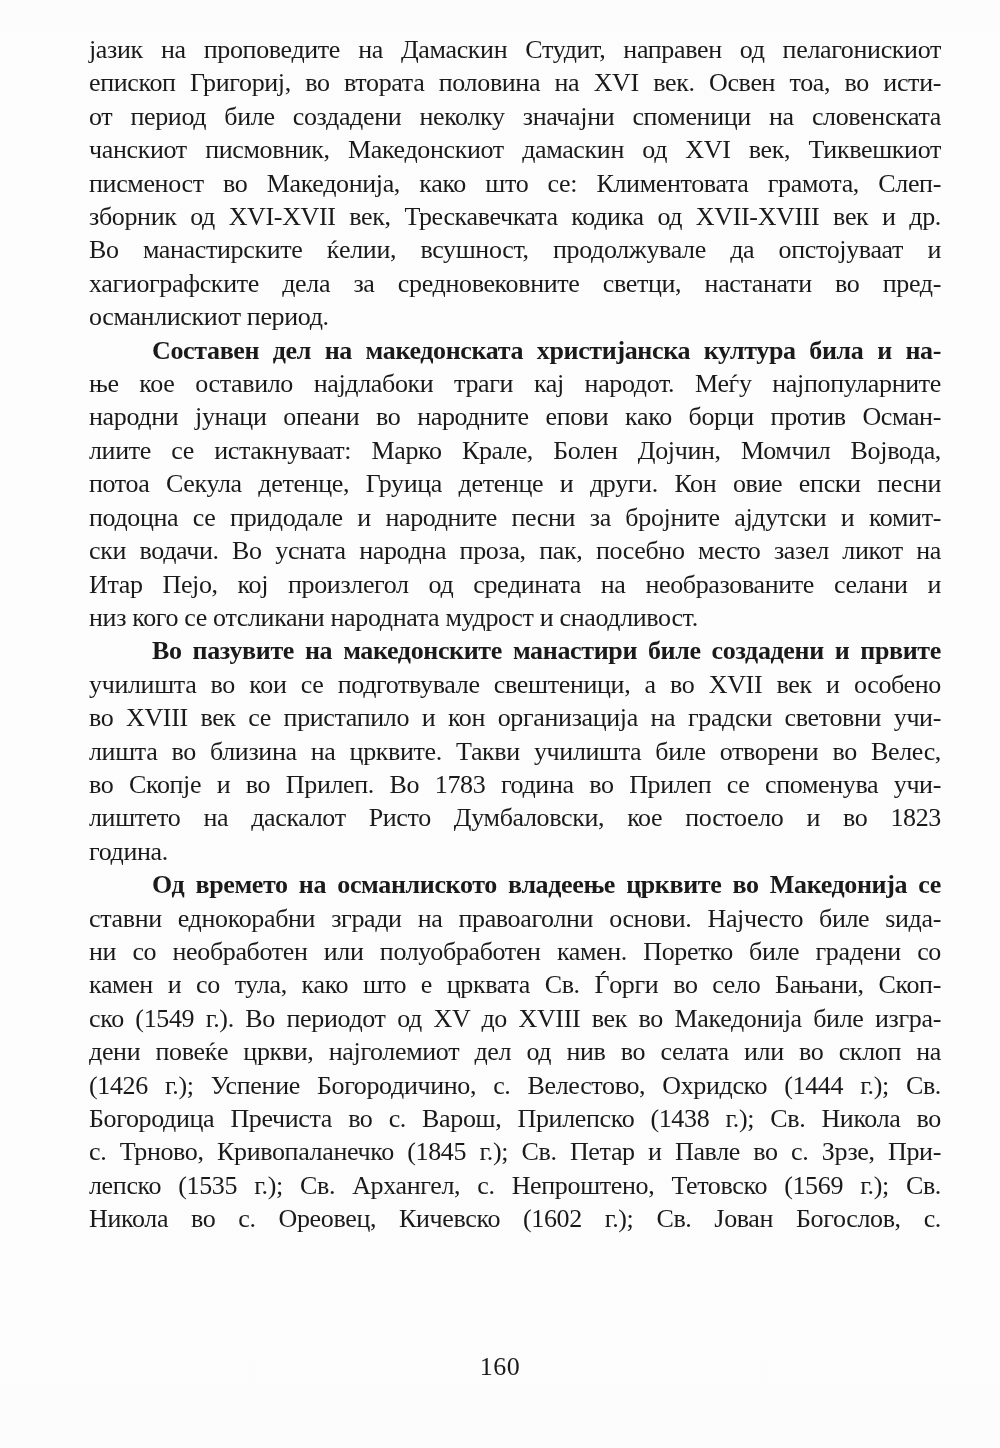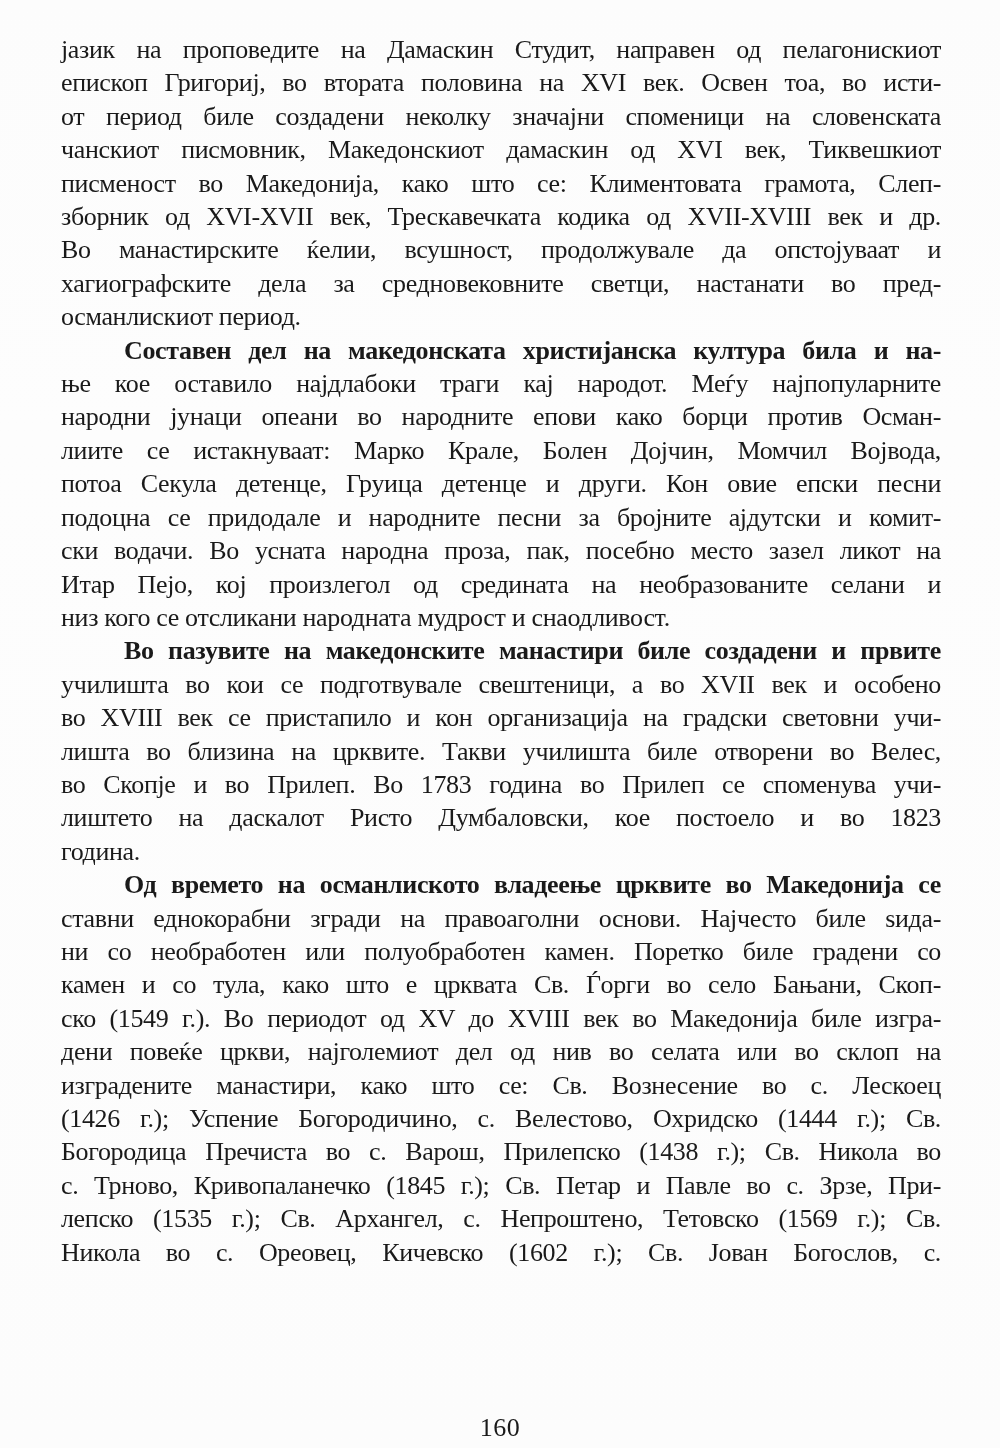--- a/index.html
+++ b/index.html
@@ -27,28 +27,29 @@
     top:33px;
   }
   .para{display:block;}
   .ln{
     font-size:26px;
     line-height:33.4px;
     letter-spacing:-0.35px;
     text-align:justify;
     text-align-last:justify;
     white-space:normal;
+    margin-left:28px;
   }
   .ln.ind{text-indent:63px;font-weight:bold;}
   .ln.end{text-align-last:left;}
   .page-number{
     position:absolute;
     left:0;
     right:0;
-    top:1413px;
+    top:1352px;
     text-align:center;
     font-size:26px;
     letter-spacing:0.5px;
   }
 </style>
 </head>
 <body>
 
 <div class="page">
   <div class="text-block">
@@ -87,21 +88,20 @@
       <div class="ln end">година.</div>
     </div>
 
     <div class="para">
       <div class="ln ind">Од времето на османлиското владеење црквите во Македонија се</div>
       <div class="ln">ставни еднокорабни згради на правоаголни основи. Најчесто биле ѕида-</div>
       <div class="ln">ни со необработен или полуобработен камен. Поретко биле градени со</div>
       <div class="ln">камен и со тула, како што е црквата Св. Ѓорги во село Бањани, Скоп-</div>
       <div class="ln">ско (1549 г.). Во периодот од XV до XVIII век во Македонија биле изгра-</div>
       <div class="ln">дени повеќе цркви, најголемиот дел од нив во селата или во склоп на</div>
-      <div class="ln">изградените манастири, како што се: Св. Вознесение во с. Лескоец</div>
       <div class="ln">(1426 г.); Успение Богородичино, с. Велестово, Охридско (1444 г.); Св.</div>
       <div class="ln">Богородица Пречиста во с. Варош, Прилепско (1438 г.); Св. Никола во</div>
       <div class="ln">с. Трново, Кривопаланечко (1845 г.); Св. Петар и Павле во с. Зрзе, При-</div>
       <div class="ln">лепско (1535 г.); Св. Архангел, с. Непроштено, Тетовско (1569 г.); Св.</div>
       <div class="ln">Никола во с. Ореовец, Кичевско (1602 г.); Св. Јован Богослов, с.</div>
     </div>
 
   </div>
 
   <div class="page-number">160</div>

